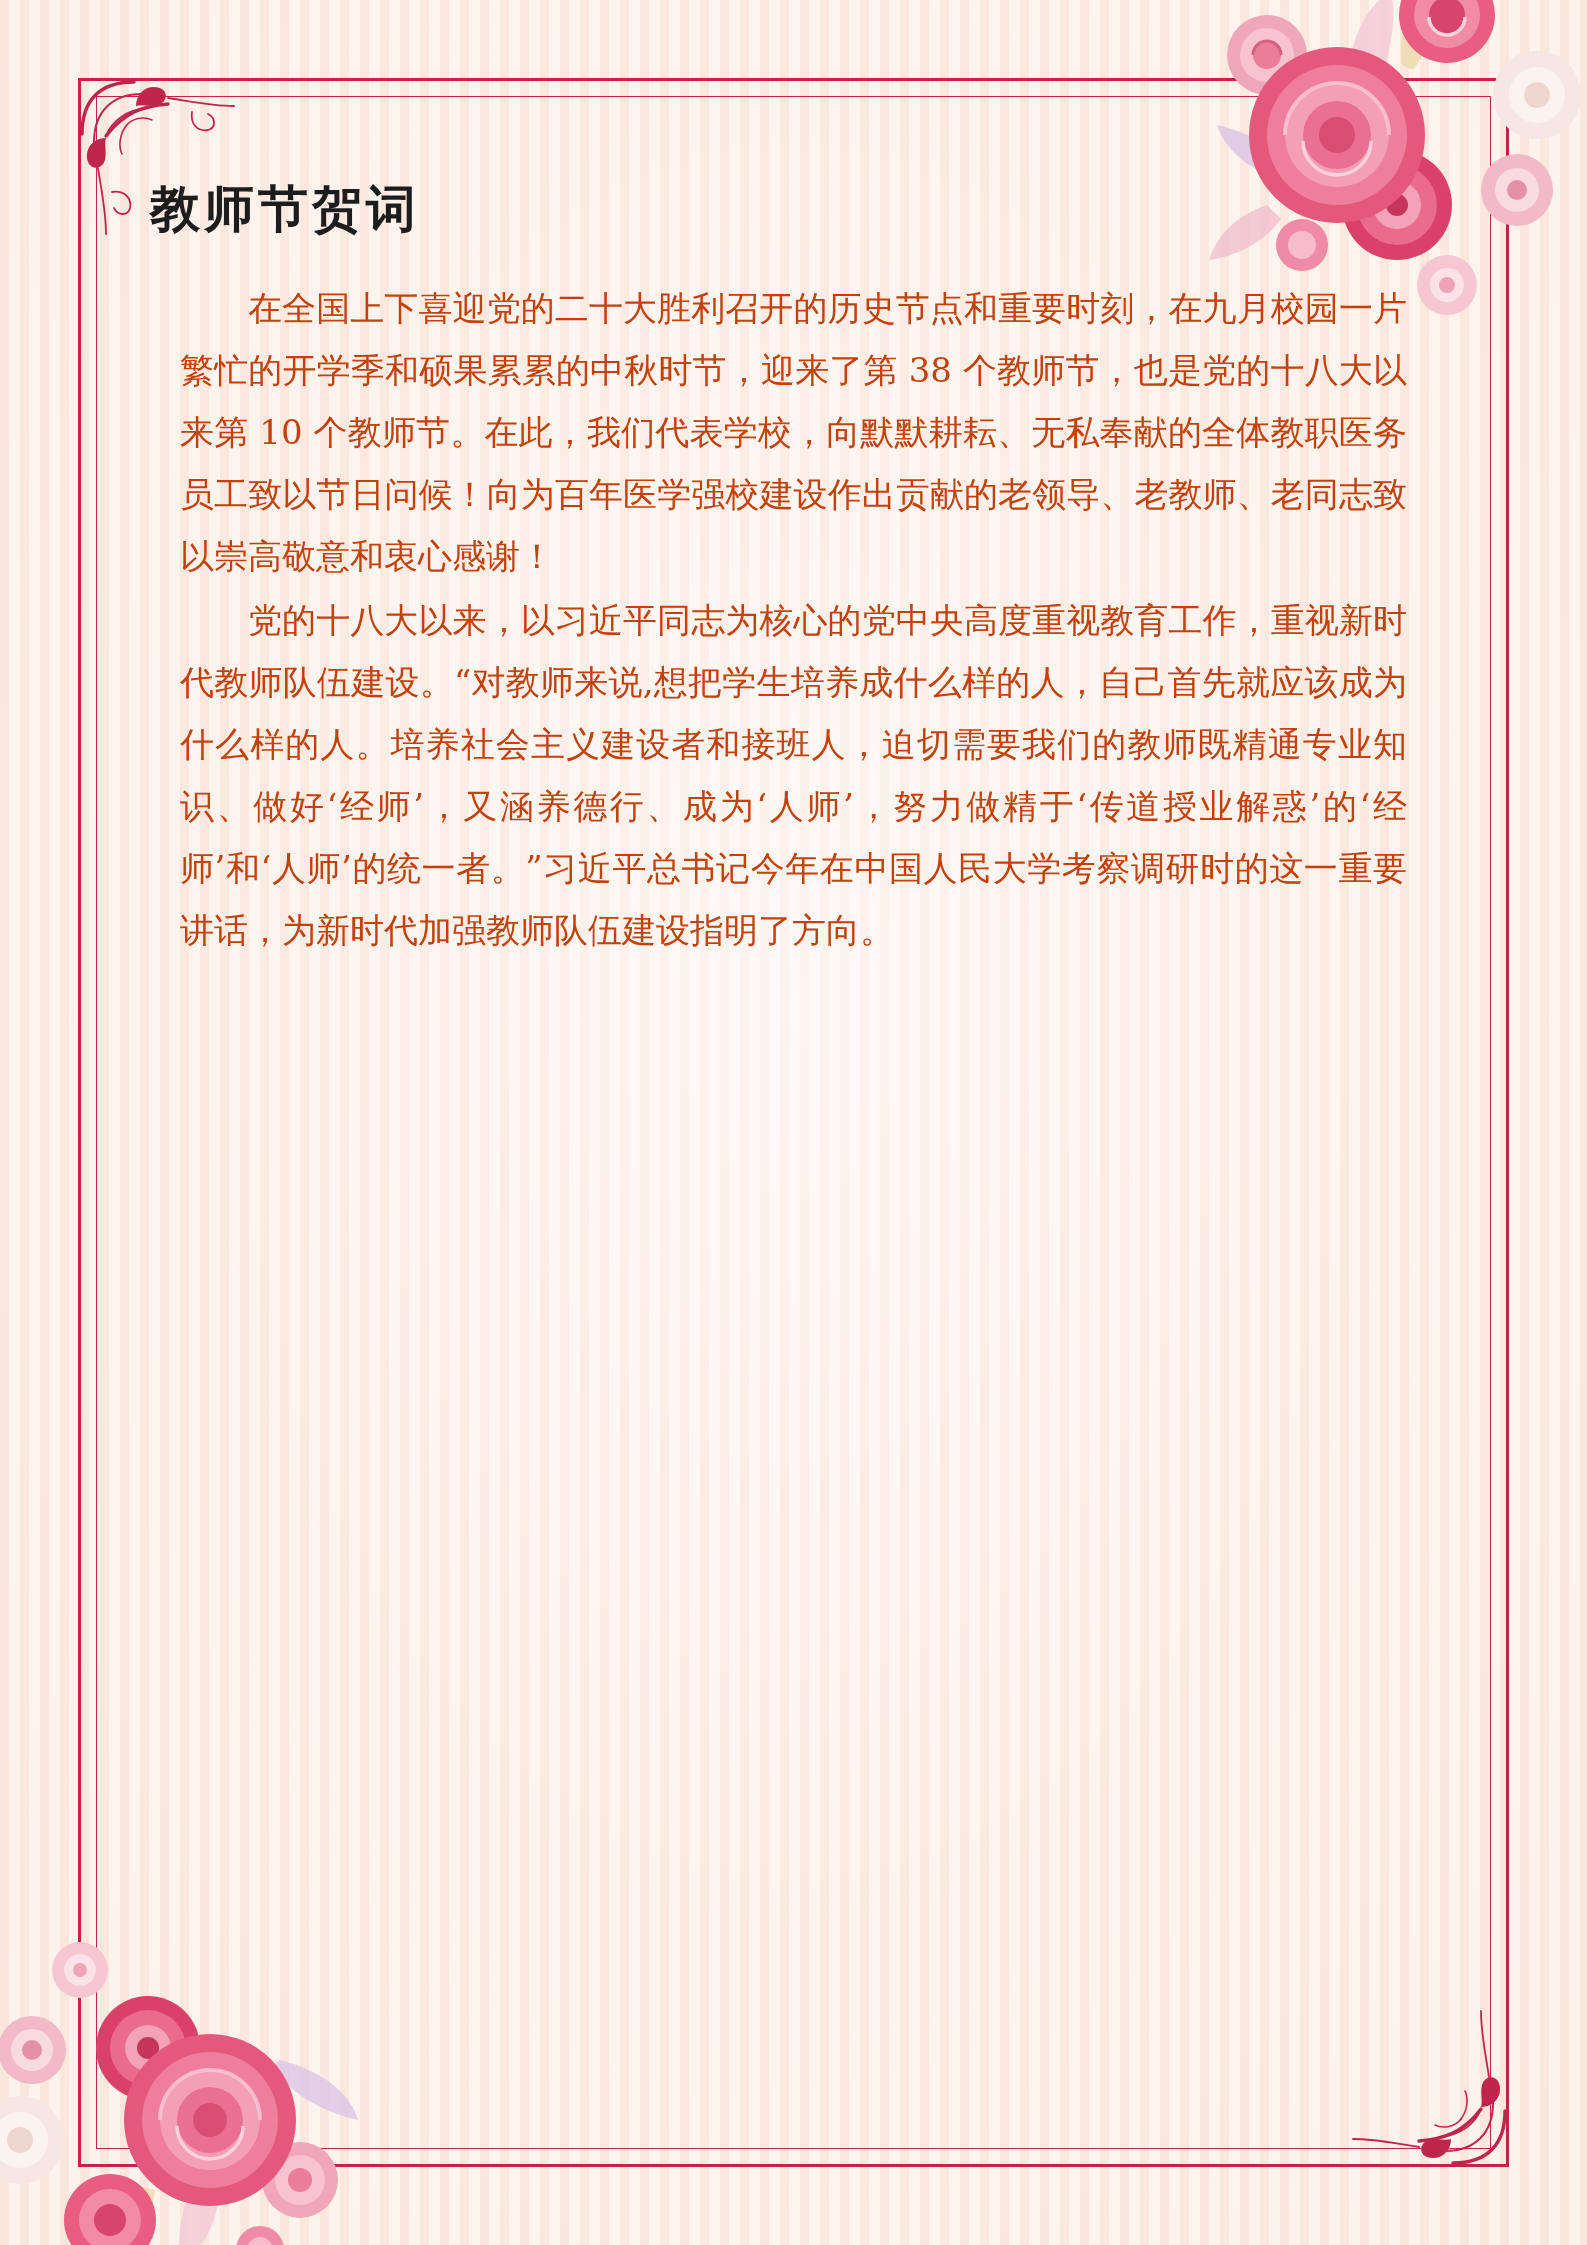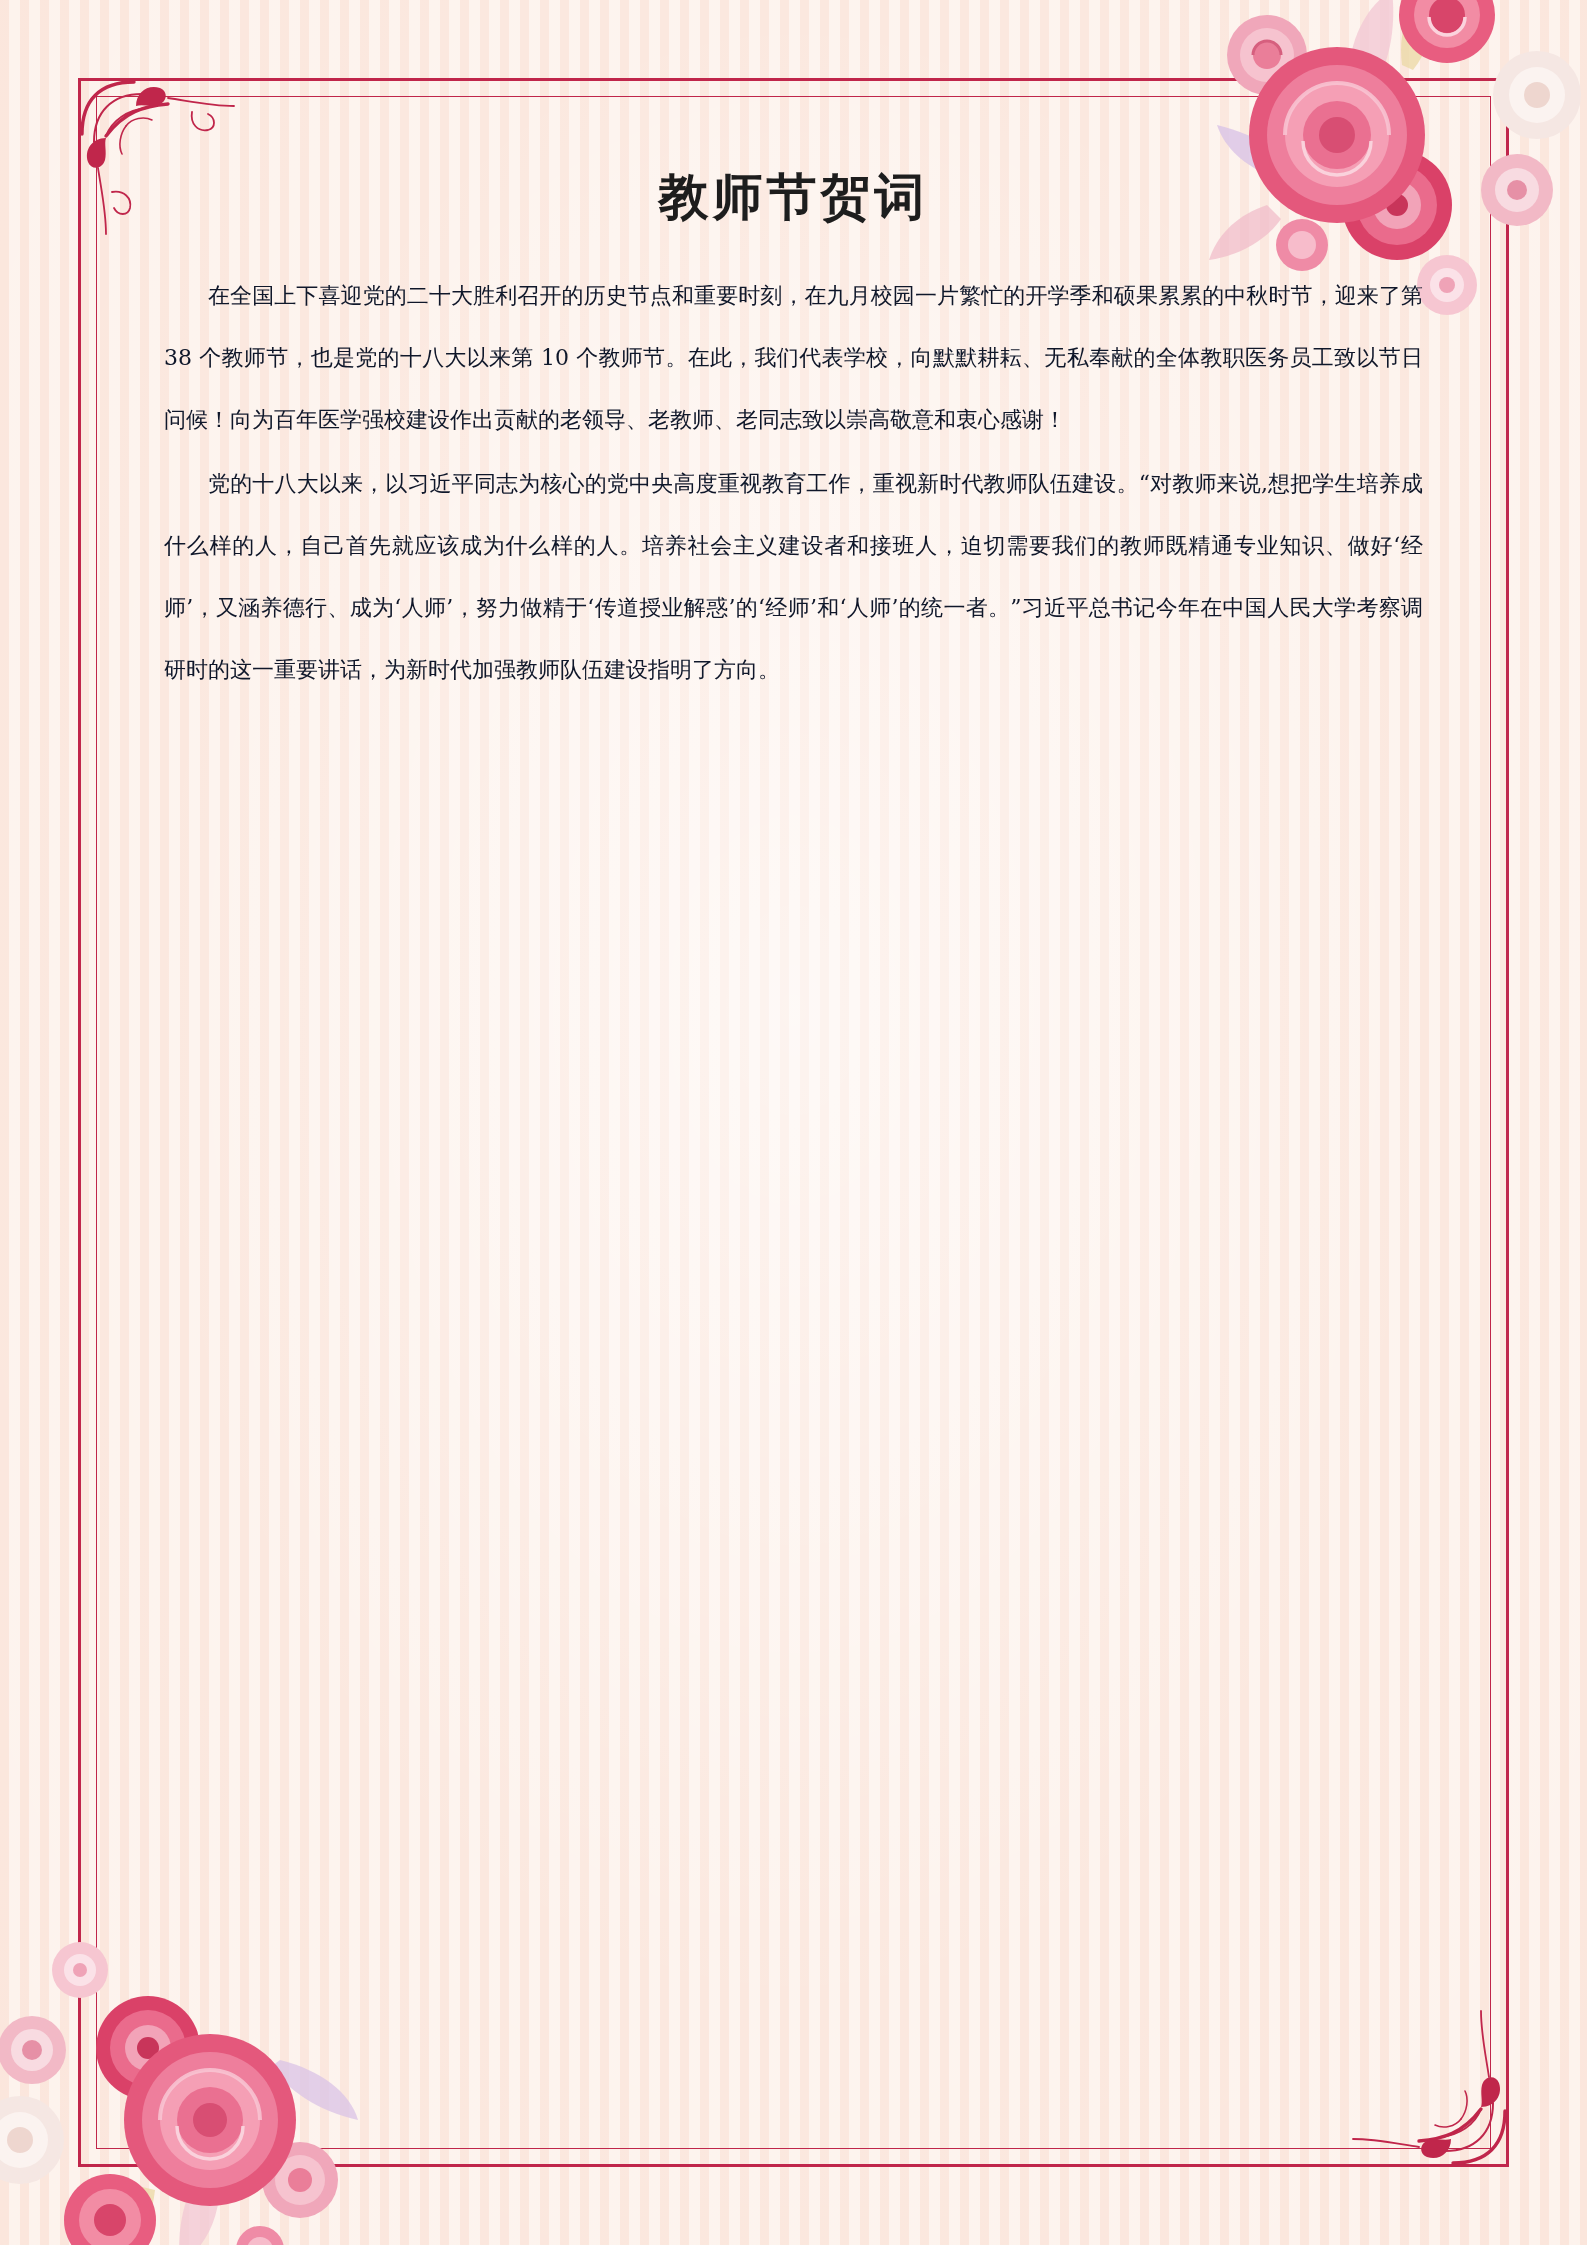--- a/index.html
+++ b/index.html
@@ -75,36 +75,35 @@
 
   
   .content {
     position: absolute;
     left: 150px;
     top: 150px;
     right: 150px;
     bottom: 120px;
   }
   .doc-title {
-    text-align: center;
     font-family: "DejaVu Serif", "Liberation Serif", serif;
     font-weight: bold;
     font-size: 50px;
     letter-spacing: 4px;
     color: #1d1d1d;
-    margin: 14px 0 34px 0;
+    margin: 26px 0 34px 0;
   }
   .doc-body {
     font-family: "DejaVu Serif", "Liberation Serif", serif;
-    font-size: 22px;
+    font-size: 34px;
     line-height: 62px;
-    color: #0f172a;
+    color: #c2410c;
     text-align: justify;
     text-justify: inter-ideograph;
-    padding: 0 14px;
+    padding: 0 30px;
   }
   .para {
     margin: 0 0 2px 0;
     text-indent: 2em;
   }
 </style>
 </head>
 <body>
 
 <div class="page-bg"></div>

